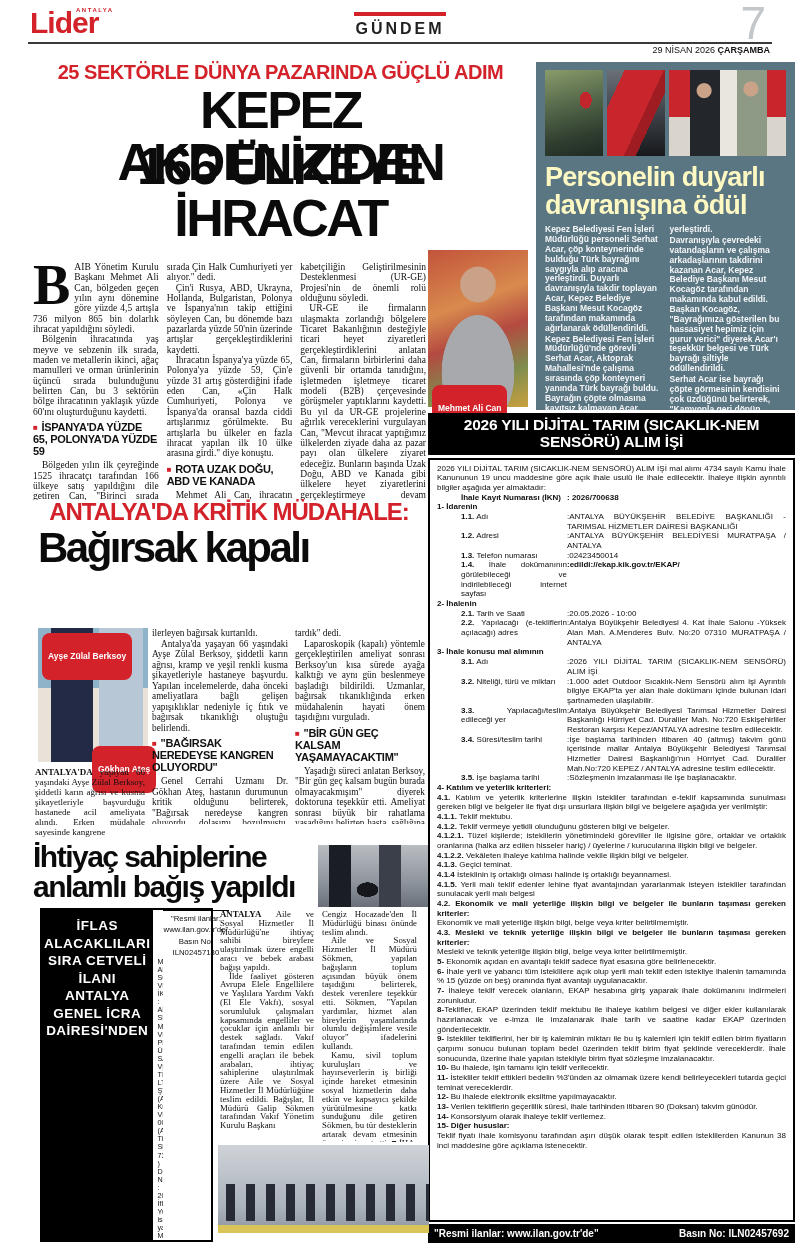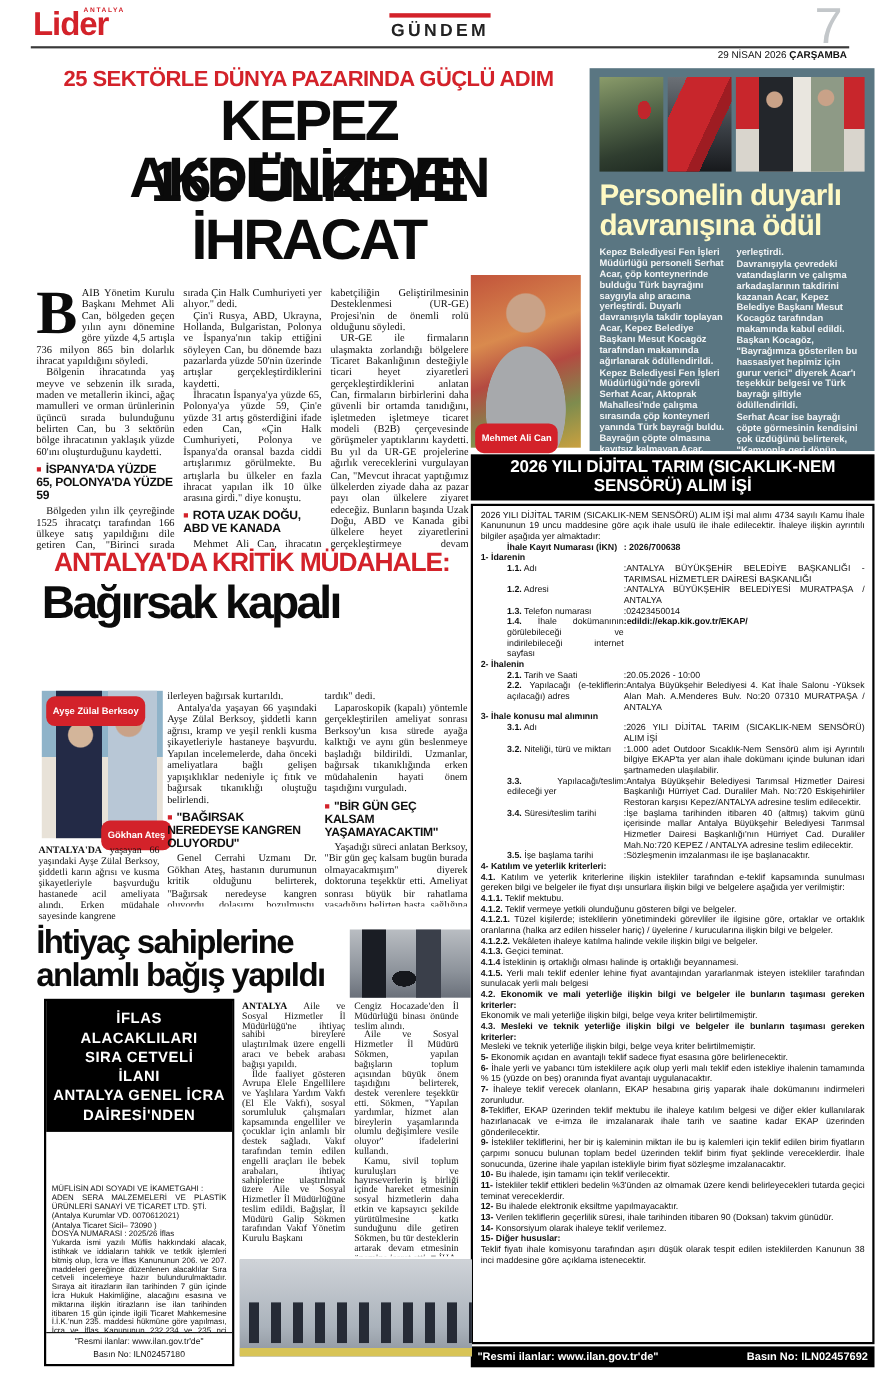--- a/index.html
+++ b/index.html
@@ -31,21 +31,21 @@
   .lead-cols .col{flex:1;font-size:9.5px;line-height:1.09;}
   .cols p{margin:0;text-indent:9px;text-align:justify;}
   .cols p.np{text-indent:0;}
   .cols p.sub{font-family:"Liberation Sans",sans-serif;font-weight:bold;font-size:11px;line-height:1.1;
               text-indent:0;text-align:left;margin:4px 0 3px 0;letter-spacing:-0.3px;}
   .cols p.sub::before{content:"■";color:var(--red);font-size:8px;margin-right:4px;vertical-align:1px;}
   .dropcap{float:left;font:bold 56px/0.78 "Liberation Serif",serif;margin:2px 4px 0 0;color:#0b0b0b;}
   
   .ph{position:absolute;overflow:hidden;background:#9aa0a5;}
   .pill{position:absolute;background:var(--red);color:#fff;font:bold 8.5px/1 "Liberation Sans",sans-serif;
-        padding:9px 6px;border-radius:8px;white-space:nowrap;}
+        padding:19px 6px;border-radius:8px;white-space:nowrap;}
   .ph-mehmet{left:428px;top:250px;width:100px;height:157px;
     background:
       radial-gradient(circle at 50% 22%, #c9a287 0 13%, transparent 14%),
       radial-gradient(60px 95px at 50% 78%, #a7a9ac 0 60%, transparent 61%),
       linear-gradient(160deg,#c2543b,#d98a4e 35%,#b44a41 55%,#7e8c4e 78%,#caa13f);}
   .ph-flag-garden{background:
       radial-gradient(10px 14px at 70% 35%, #c0262c 0 60%, transparent 61%),
       linear-gradient(165deg,#8a9b6a,#55684a 40%,#2f3d2f 75%,#1f2a22);}
   .ph-flag-container{background:
       linear-gradient(115deg, transparent 0 18%, #c8262c 18% 58%, #9e1c22 58% 70%, transparent 70%),
@@ -112,21 +112,21 @@
   
   .don-h1{position:absolute;left:33px;top:842px;width:290px;
           font:bold 30px/1 "Liberation Sans",sans-serif;letter-spacing:-1.5px;color:#0b0b0b;}
   .don-h2{position:absolute;left:33px;top:872px;width:300px;
           font:bold 30px/1 "Liberation Sans",sans-serif;letter-spacing:-1.5px;color:#0b0b0b;}
   .don-col{position:absolute;top:910px;height:232px;font-size:8.8px;line-height:1.0;overflow:hidden;}
   .don-col1{left:220px;width:94px;}
   .don-col2{left:322px;width:95px;}
   
   .iflas{position:absolute;left:40px;top:908px;width:173px;height:334px;border:2px solid #000;
-         display:flex;flex-direction:column;background:#fff;font-family:"Liberation Sans",sans-serif;
+         display:flex;flex-direction:row;background:#fff;font-family:"Liberation Sans",sans-serif;
          box-sizing:border-box;}
   .iflas-title{background:#000;color:#fff;font-weight:bold;font-size:13.5px;line-height:1.3;
                text-align:center;white-space:pre-line;padding:7px 2px;letter-spacing:0.5px;}
   .iflas-body{flex:1;overflow:hidden;padding:4px 5px;font-size:7.2px;line-height:1.12;
               text-align:justify;white-space:pre-line;margin-top:44px;}
   .iflas-footer{border-top:1px solid #000;text-align:center;font-size:7.8px;line-height:1.45;padding:2px 1px 3px 1px;}
 </style>
 </head>
 <body>
 

